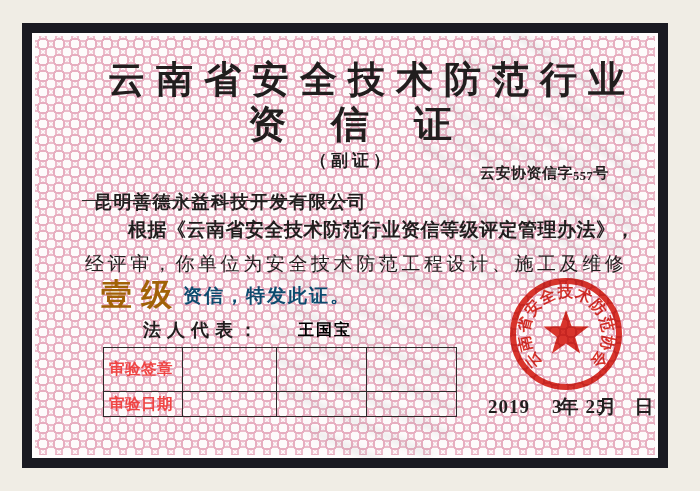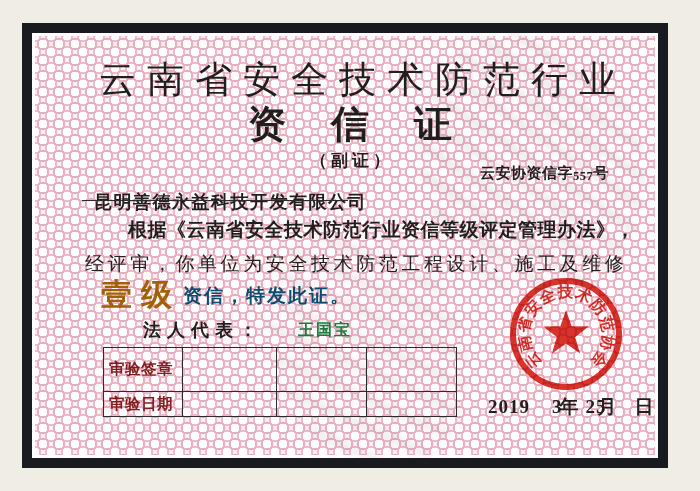--- a/index.html
+++ b/index.html
@@ -36,22 +36,22 @@
   }
   .wm2{
     left:240px;top:190px;width:190px;height:250px;
     background:repeating-linear-gradient(48deg, rgba(130,128,132,0.28) 0 8px, rgba(130,128,132,0) 8px 26px);
     transform:rotate(-24deg);
     filter:blur(3px);
     opacity:.4;
   }
   .txt{position:absolute;color:#211e1e;white-space:nowrap;}
   .title1{
-    top:22px;left:318px;transform:translateX(-50%);
-    font-size:37px;font-weight:normal;
+    top:22px;left:327px;transform:translateX(-50%);
+    font-size:37px;font-weight:bold;
     letter-spacing:11px;padding-left:26px;
   }
   .title2{
     top:66px;left:318px;transform:translateX(-50%);
     font-size:38px;font-weight:bold;
     letter-spacing:45px;padding-left:45px;
   }
   .subtitle{
     top:116px;left:320px;transform:translateX(-50%);
     font-size:17px;font-weight:bold;letter-spacing:4px;
@@ -65,38 +65,38 @@
     border-top:1.6px solid #2c2a2a;
   }
   .certno{top:131px;left:448px;font-size:15px;font-weight:bold;letter-spacing:.5px;}
   .certno-num{font-size:12.5px;position:relative;bottom:-2px;}
   .body1{top:184px;left:96px;font-size:19px;font-weight:bold;letter-spacing:.5px;margin:0;}
   .body2{top:218px;left:53px;font-size:19px;font-weight:normal;letter-spacing:3.6px;margin:0;}
   .gradeline{top:241px;left:69px;}
   .grade{color:#a16207;font-size:31px;font-weight:bold;letter-spacing:9px;vertical-align:-3px;}
   .grade-suffix{font-size:19px;font-weight:bold;letter-spacing:2px;margin-left:2px;color:#0c4a6e;}
   .rep-label{top:285px;left:111px;font-size:18px;font-weight:bold;letter-spacing:6px;}
-  .rep-name{top:287px;left:266px;font-size:16px;font-weight:bold;letter-spacing:2px;color:#15803d;}
+  .rep-name{top:287px;left:266px;font-size:16px;font-weight:bold;letter-spacing:2px;color:#000000;}
   .audit-table{
     position:absolute;left:71px;top:314px;
     border-collapse:collapse;
     table-layout:fixed;
   }
   .audit-table td{
     border:1.6px solid #2d2b2b;
     padding:0;
   }
   .audit-table .c1{width:73px;}
   .audit-table .c2{width:93px;}
   .audit-table .c3{width:89px;}
   .audit-table .c4{width:89px;}
   .audit-table tr.r1 td{height:43px;}
   .audit-table tr.r2 td{height:24px;}
   .audit-table .lbl{
-    font-size:15.5px;font-weight:bold;color:#7f1d1d;
+    font-size:15.5px;font-weight:bold;color:#ef4444;
     padding-left:5px;letter-spacing:.5px;white-space:nowrap;
   }
   .seal{
     position:absolute;left:474px;top:241px;width:120px;height:120px;
     opacity:.93;mix-blend-mode:multiply;
   }
   .seal-text{
     font-family:"Liberation Serif", serif;
     font-size:15.5px;font-weight:bold;fill:#d8251c;
     letter-spacing:1px;

